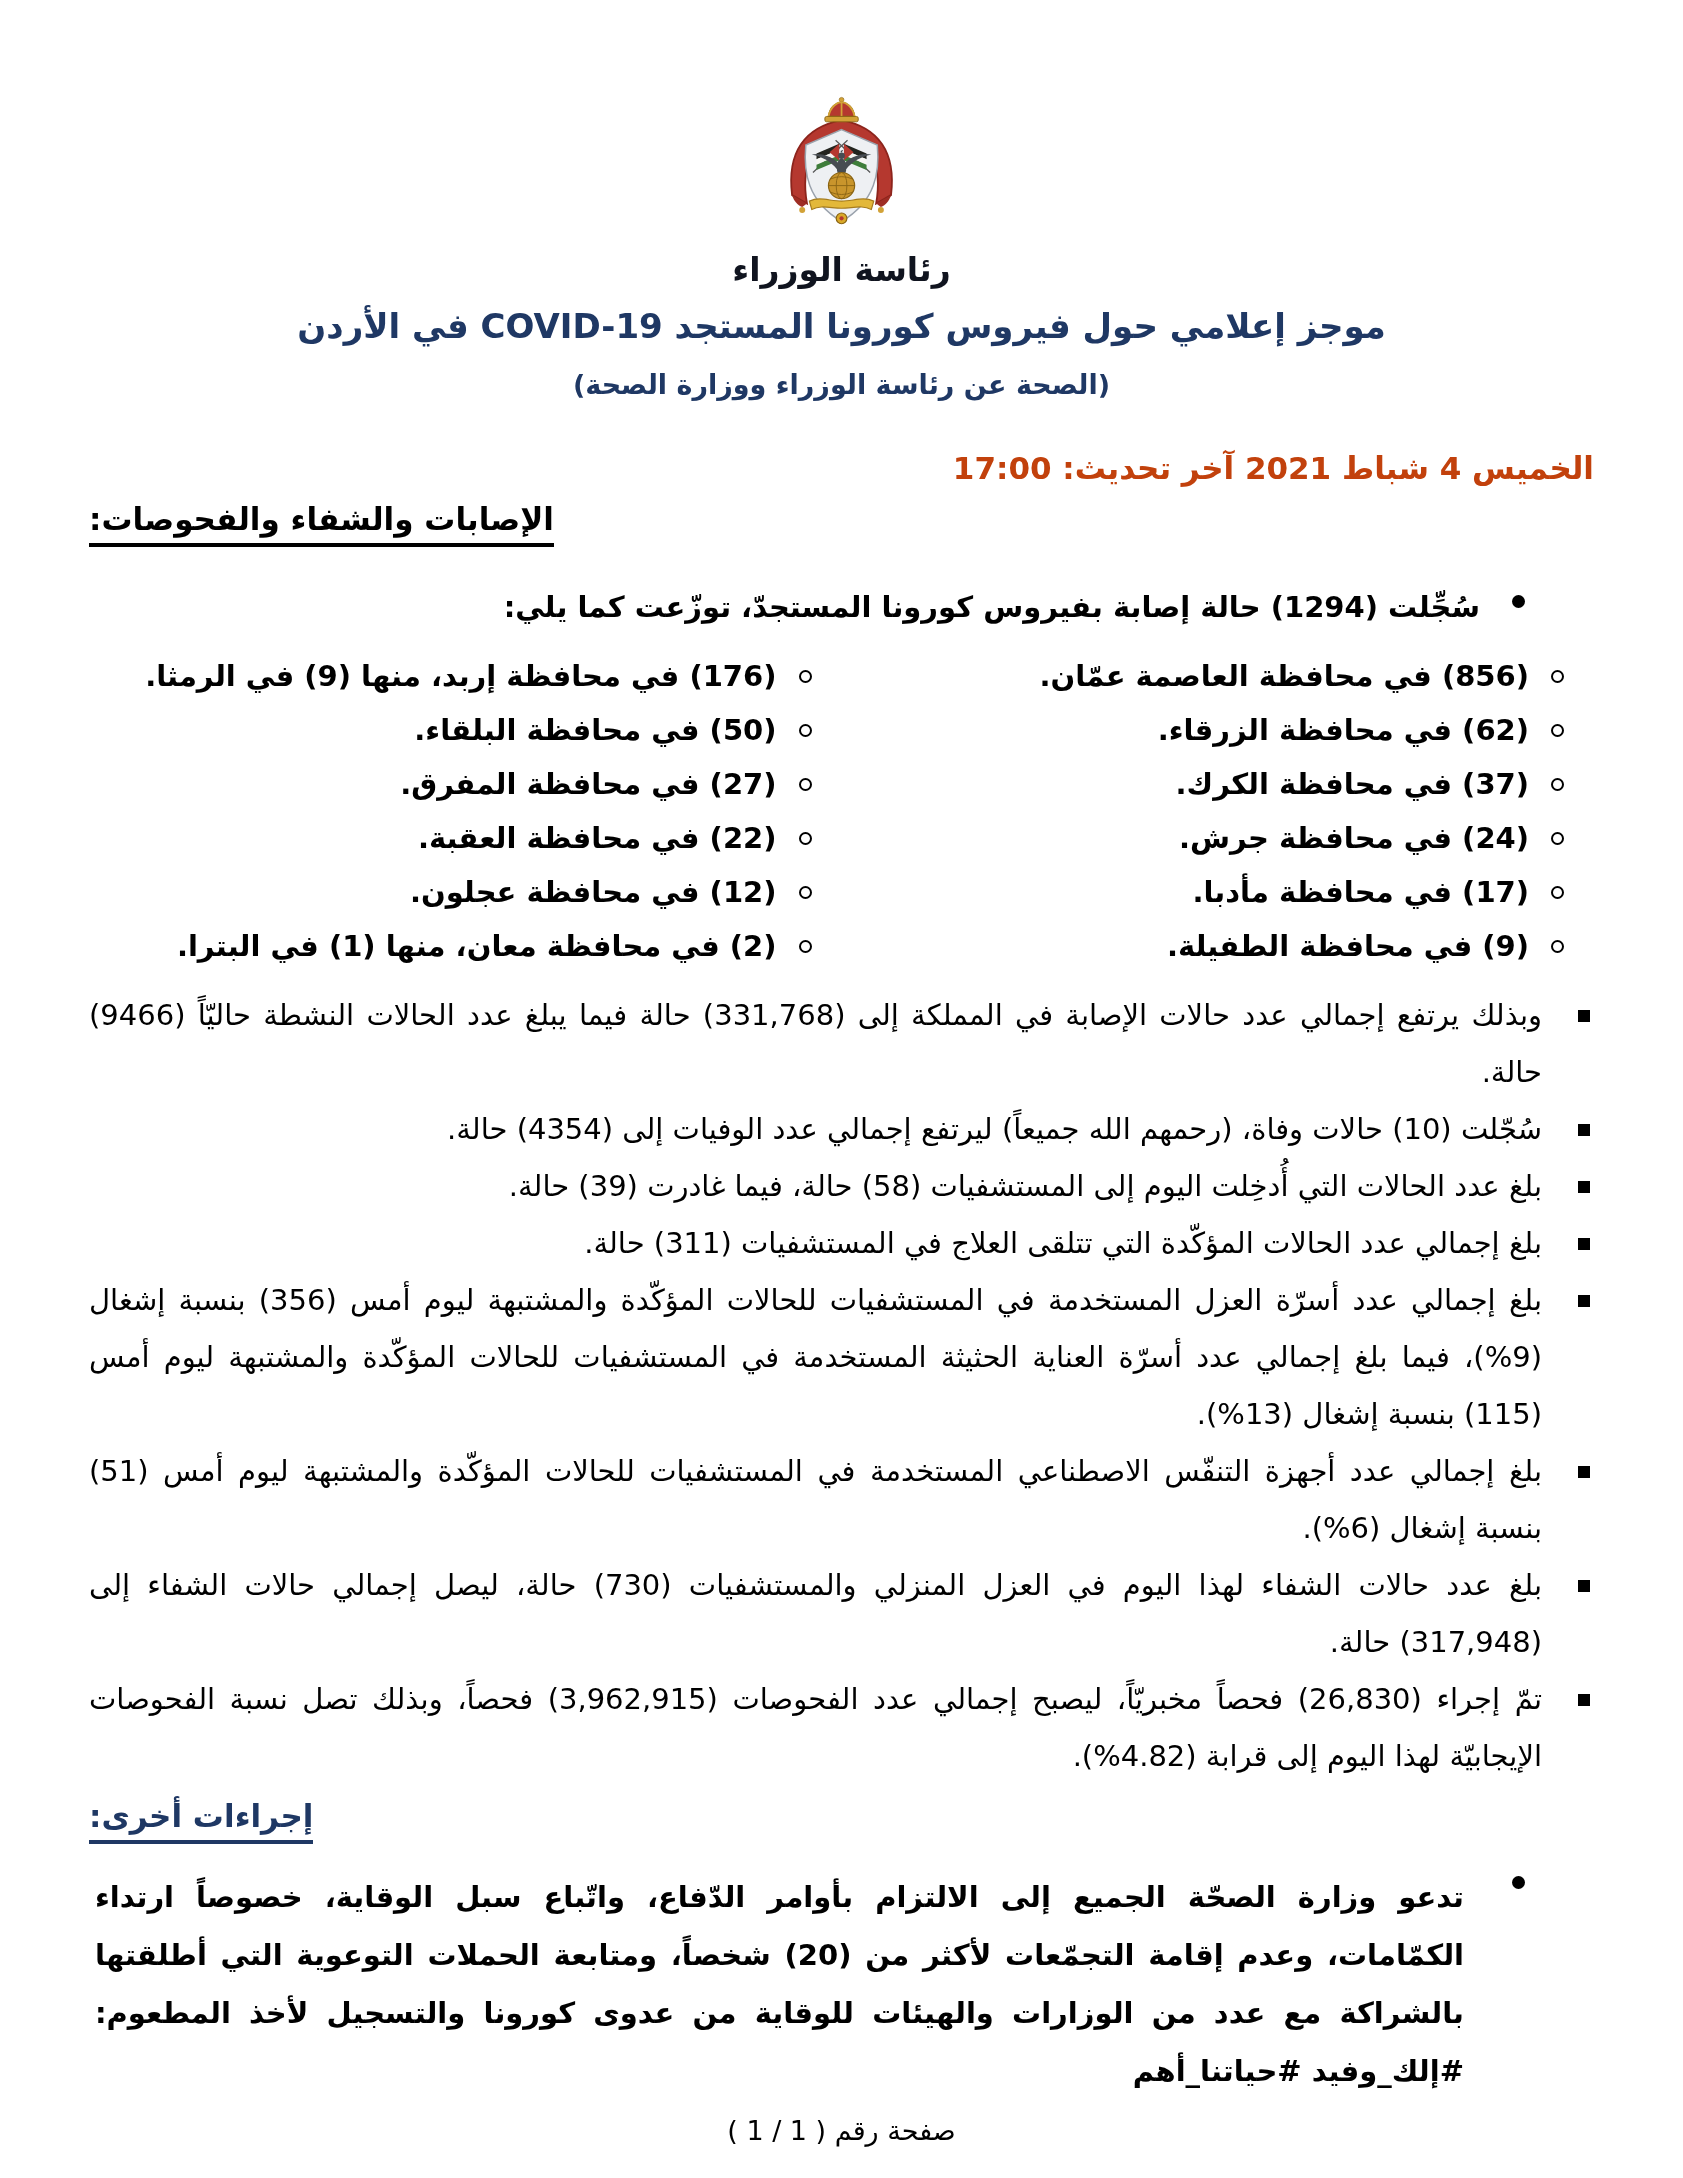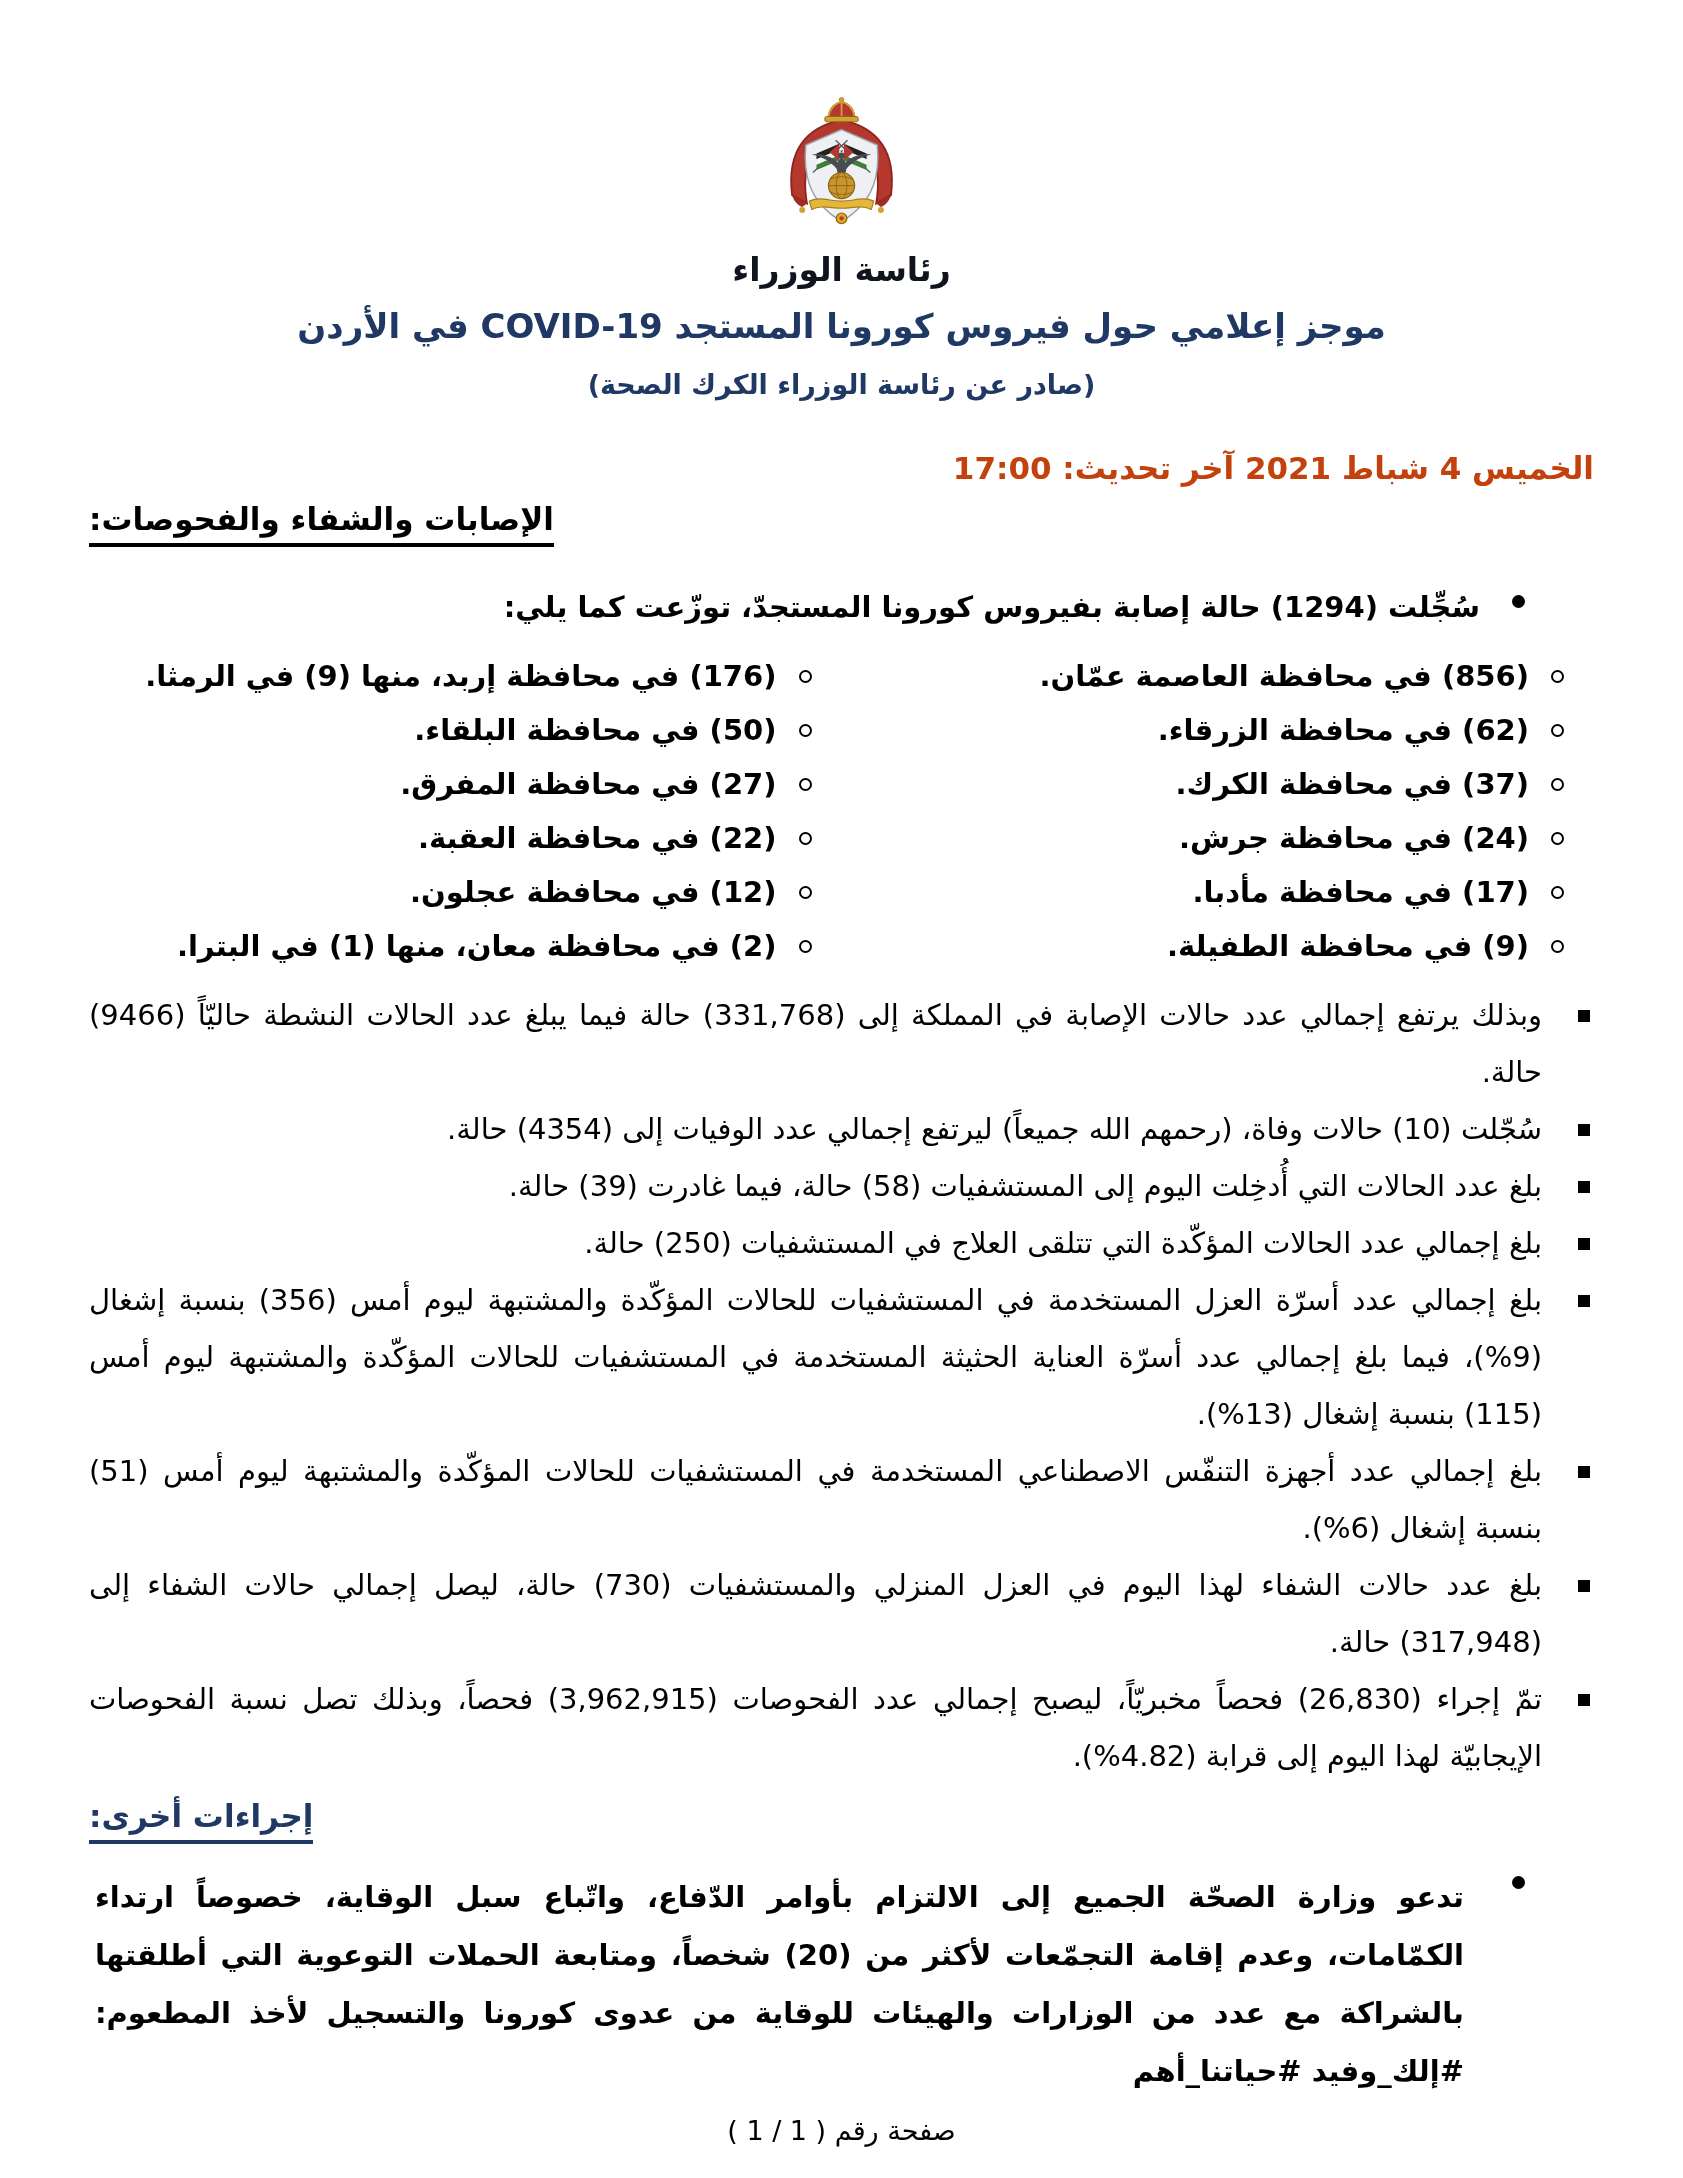--- a/index.html
+++ b/index.html
@@ -99,21 +99,21 @@
       <line x1="88" y1="152" x2="132" y2="152" stroke="#8a6414" stroke-width="1.5"></line>
       <path d="M91,141 Q110,133 129,141 M91,163 Q110,171 129,163" fill="none" stroke="#8a6414" stroke-width="1.5"></path>
 
       <path d="M56,178 C74,170 90,178 110,178 C130,178 146,170 164,178 L160,192 C144,184 128,190 110,190 C92,190 76,184 60,192 Z" fill="#e3b83a" stroke="#a67c1d" stroke-width="2"></path>
 
       <circle cx="110" cy="207" r="9" fill="#d9a928" stroke="#8a6414" stroke-width="2"></circle>
       <circle cx="110" cy="207" r="3.5" fill="#b5382f"></circle>
     </svg>
     <div class="logo-caption">رئاسة الوزراء</div>
     <div class="page-title center">موجز إعلامي حول فيروس كورونا المستجد COVID-19 في الأردن</div>
-    <div class="page-subtitle center">(صادر عن رئاسة الوزراء الكرك الصحة)</div>
+    <div class="page-subtitle center">(الصحة عن رئاسة الوزراء ووزارة الصحة)</div>
   </div>
 
   <div class="date-line">الخميس 4 شباط 2021 آخر تحديث: 17:00</div>
 
   <div class="sec-heading black">
     <span>الإصابات والشفاء والفحوصات:</span>
   </div>
 
   <div class="lvl1">
     <span class="dot"></span>
@@ -191,21 +191,21 @@
     <div class="stat">
         <span class="sq"></span>
         <p>سُجّلت (10) حالات وفاة، (رحمهم الله جميعاً) ليرتفع إجمالي عدد الوفيات إلى (4354) حالة.</p>
       </div>
     <div class="stat">
         <span class="sq"></span>
         <p>بلغ عدد الحالات التي أُدخِلت اليوم إلى المستشفيات (58) حالة، فيما غادرت (39) حالة.</p>
       </div>
     <div class="stat">
         <span class="sq"></span>
-        <p>بلغ إجمالي عدد الحالات المؤكّدة التي تتلقى العلاج في المستشفيات (250) حالة.</p>
+        <p>بلغ إجمالي عدد الحالات المؤكّدة التي تتلقى العلاج في المستشفيات (311) حالة.</p>
       </div>
     <div class="stat">
         <span class="sq"></span>
         <p>بلغ إجمالي عدد أسرّة العزل المستخدمة في المستشفيات للحالات المؤكّدة والمشتبهة ليوم أمس (356) بنسبة إشغال (9%)، فيما بلغ إجمالي عدد أسرّة العناية الحثيثة المستخدمة في المستشفيات للحالات المؤكّدة والمشتبهة ليوم أمس (115) بنسبة إشغال (13%).</p>
       </div>
     <div class="stat">
         <span class="sq"></span>
         <p>بلغ إجمالي عدد أجهزة التنفّس الاصطناعي المستخدمة في المستشفيات للحالات المؤكّدة والمشتبهة ليوم أمس (51) بنسبة إشغال (6%).</p>
       </div>
     <div class="stat">

